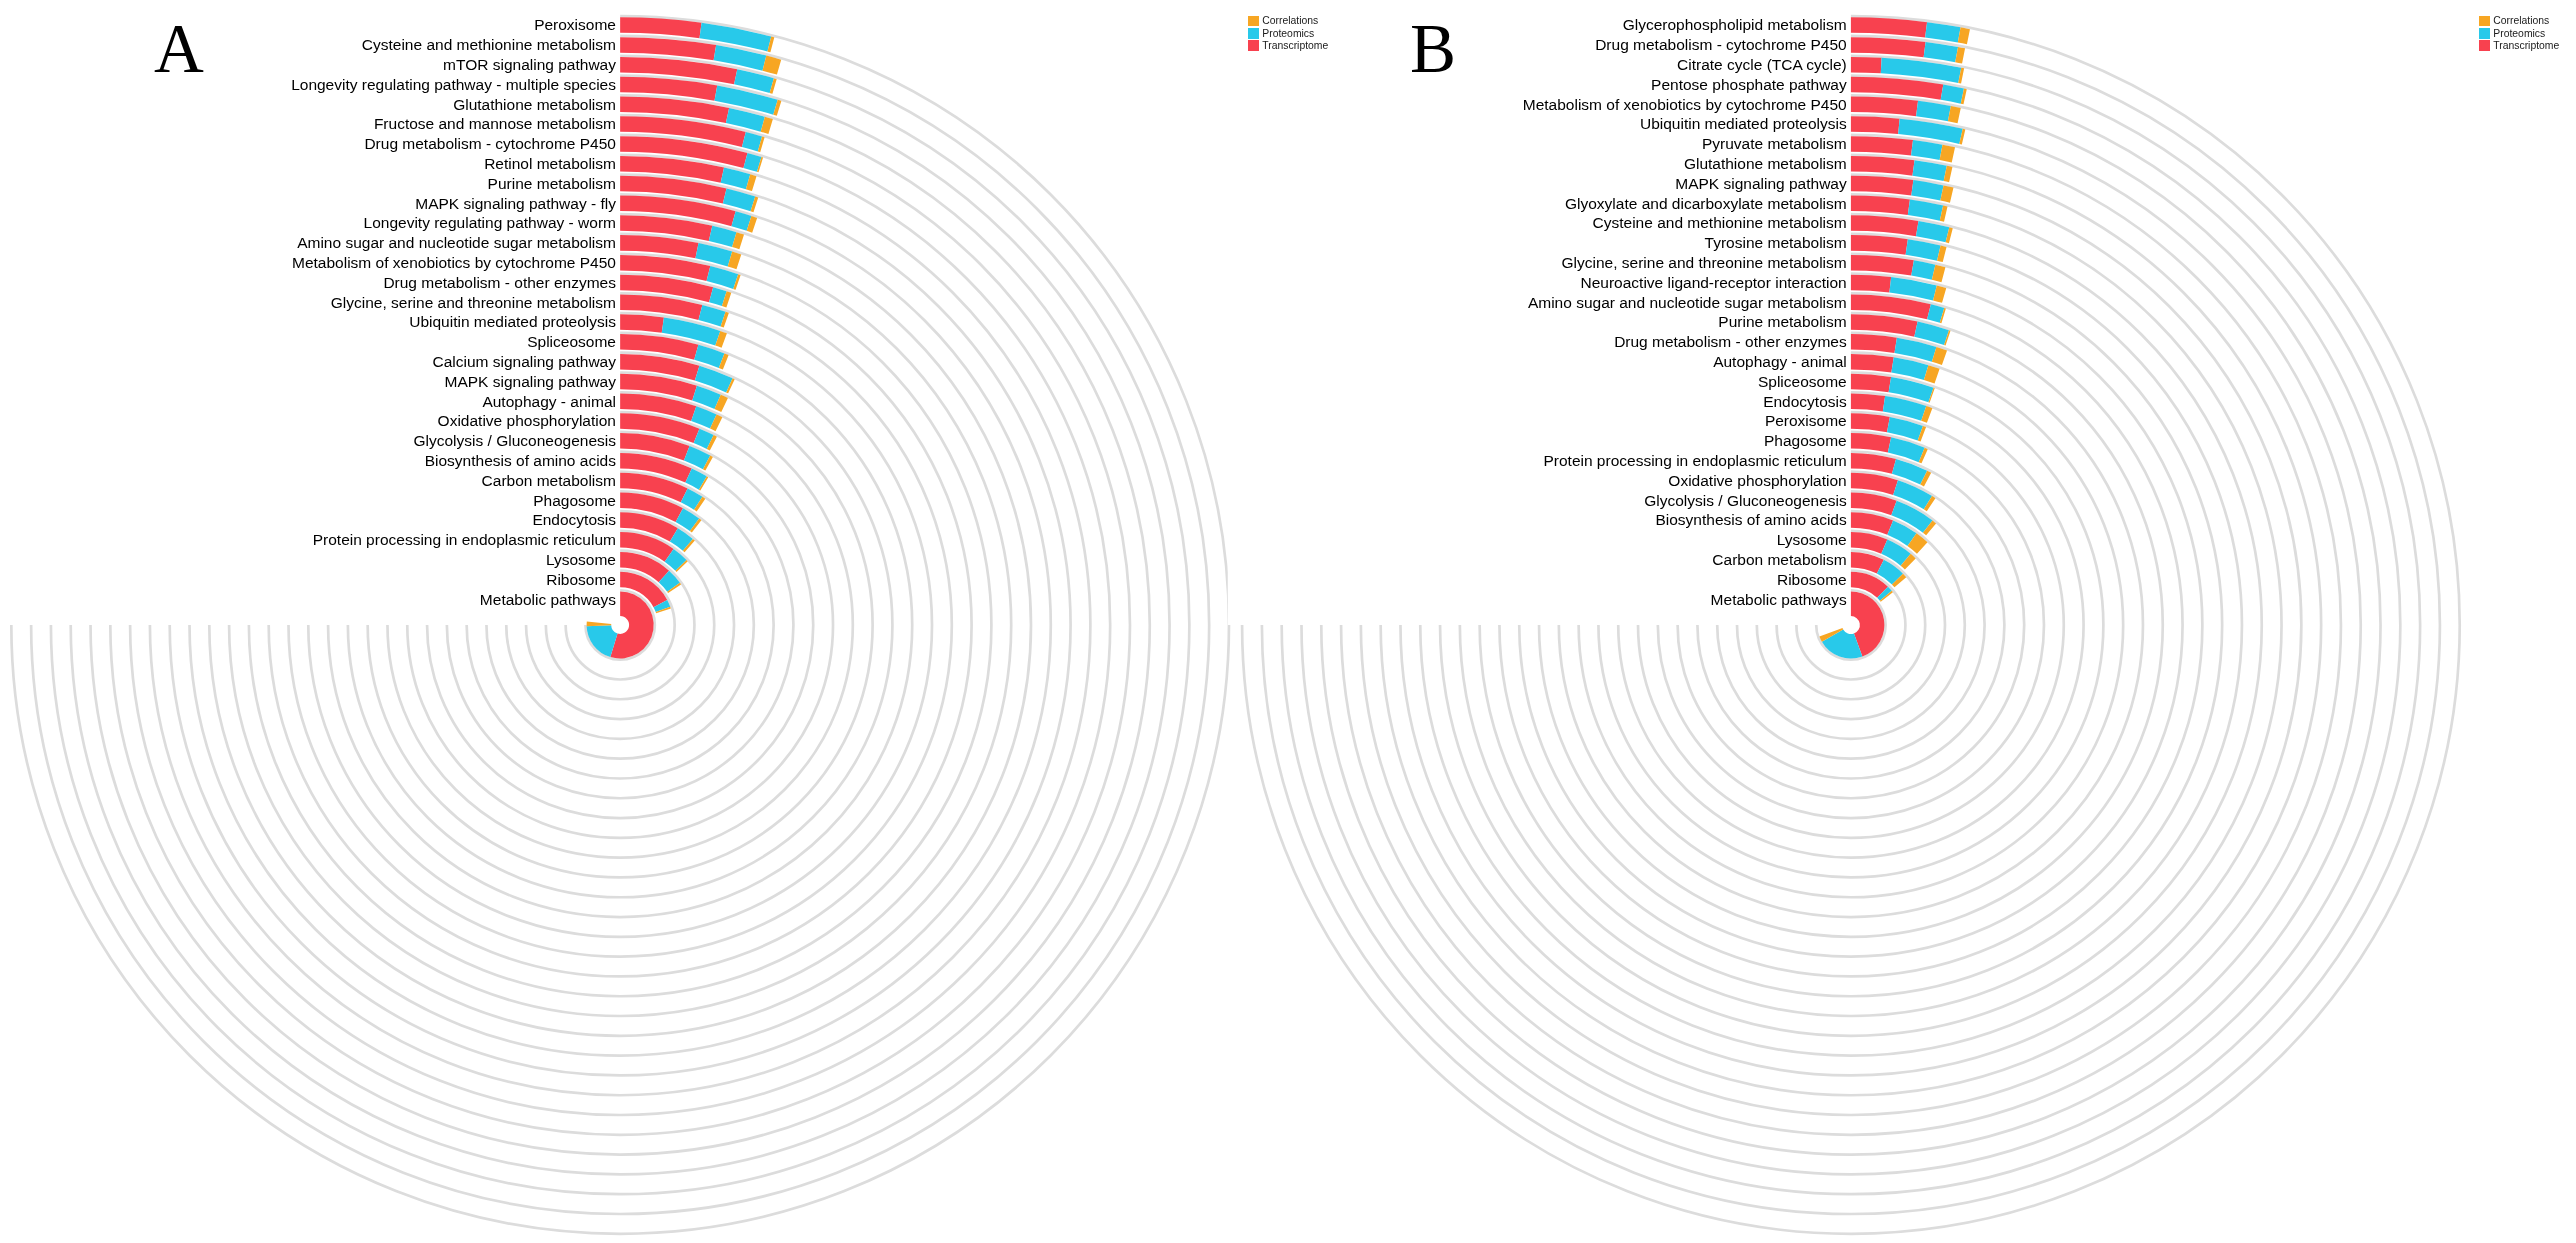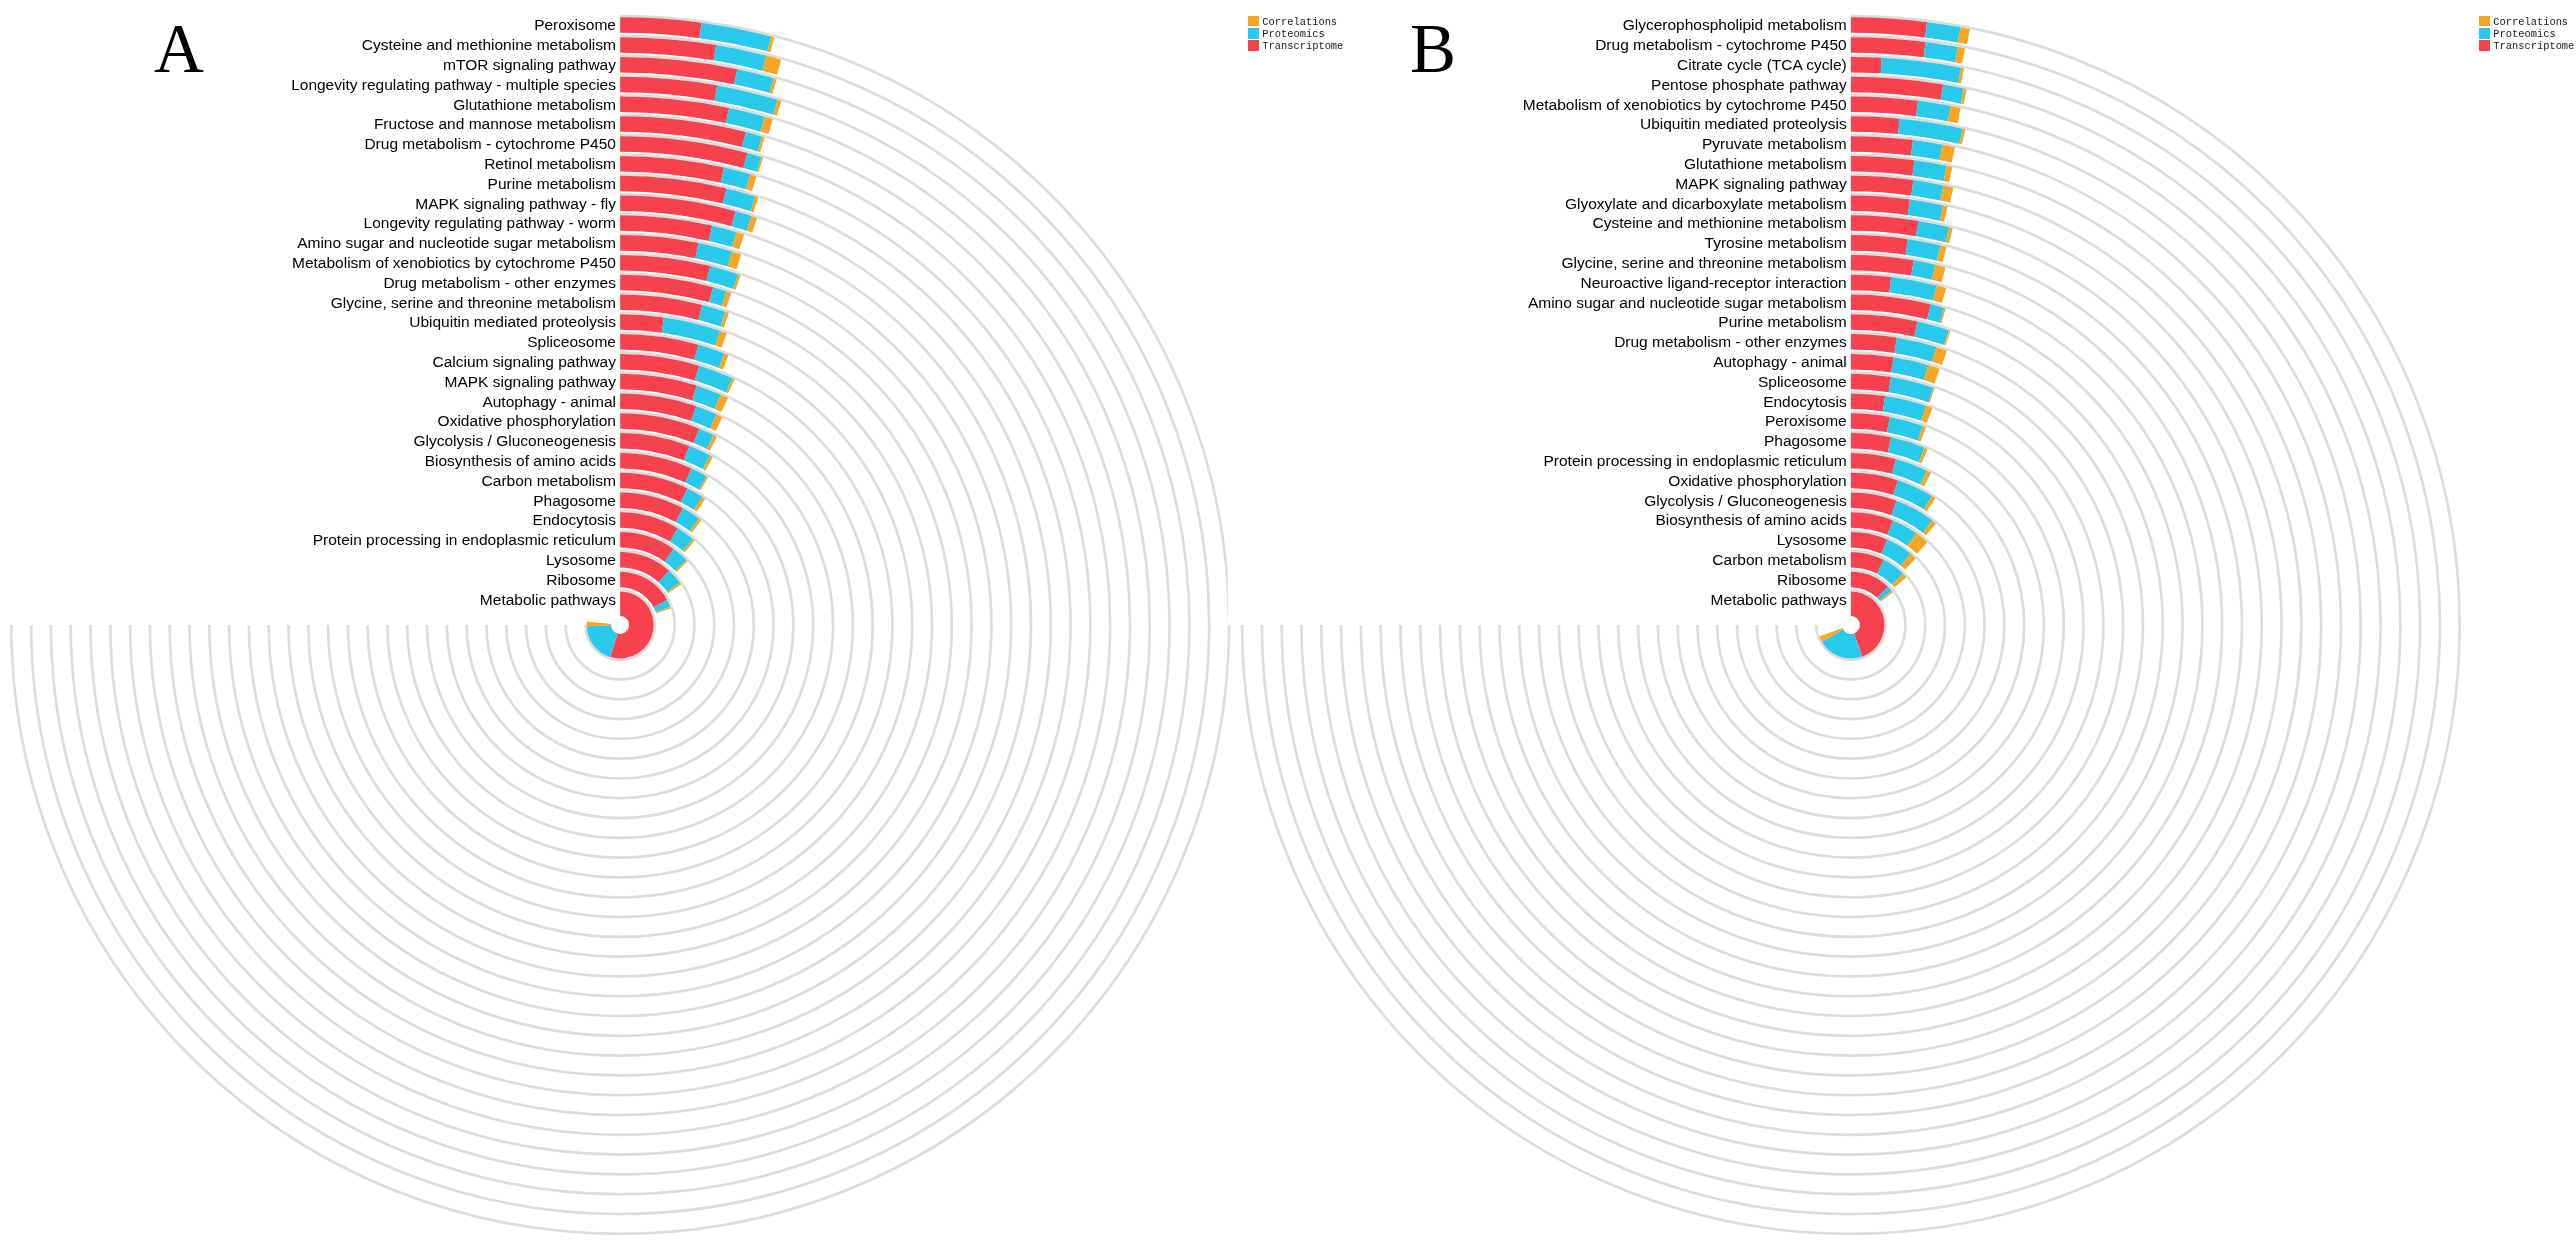--- a/index.html
+++ b/index.html
@@ -3,21 +3,21 @@
 <meta charset="utf-8">
 <style>
   html,body{margin:0;padding:0;background:#ffffff;}
   body{width:2576px;height:1244px;position:relative;overflow:hidden;
        font-family:"Liberation Sans", sans-serif;}
   .stage{position:absolute;left:0;top:0;width:2576px;height:1244px;}
   svg{position:absolute;left:0;top:0;}
   .panel-letter{position:absolute;font-family:"Liberation Serif", serif;
        font-size:69px;line-height:1;color:#000;}
   .legend{position:absolute;display:flex;flex-direction:column;gap:1.8px;}
-  .legend-item{display:flex;align-items:flex-start;height:10.7px;font-family:Liberation Mono, monospace;}
+  .legend-item{display:flex;align-items:center;height:10.7px;}
   .legend-swatch{width:10.7px;height:10.7px;flex:0 0 10.7px;}
   .legend-label{margin-left:3.6px;font-size:10.4px;color:#1a1a1a;
        white-space:nowrap;letter-spacing:0px;}
   text.cat-label{font-family:"Liberation Sans", sans-serif;font-size:26px;fill:#000;}
 </style>
 </head>
 <body>
 
 <div class="stage">
   <svg id="chart-svg" width="2576" height="1244" viewBox="0 0 4320 2086">

